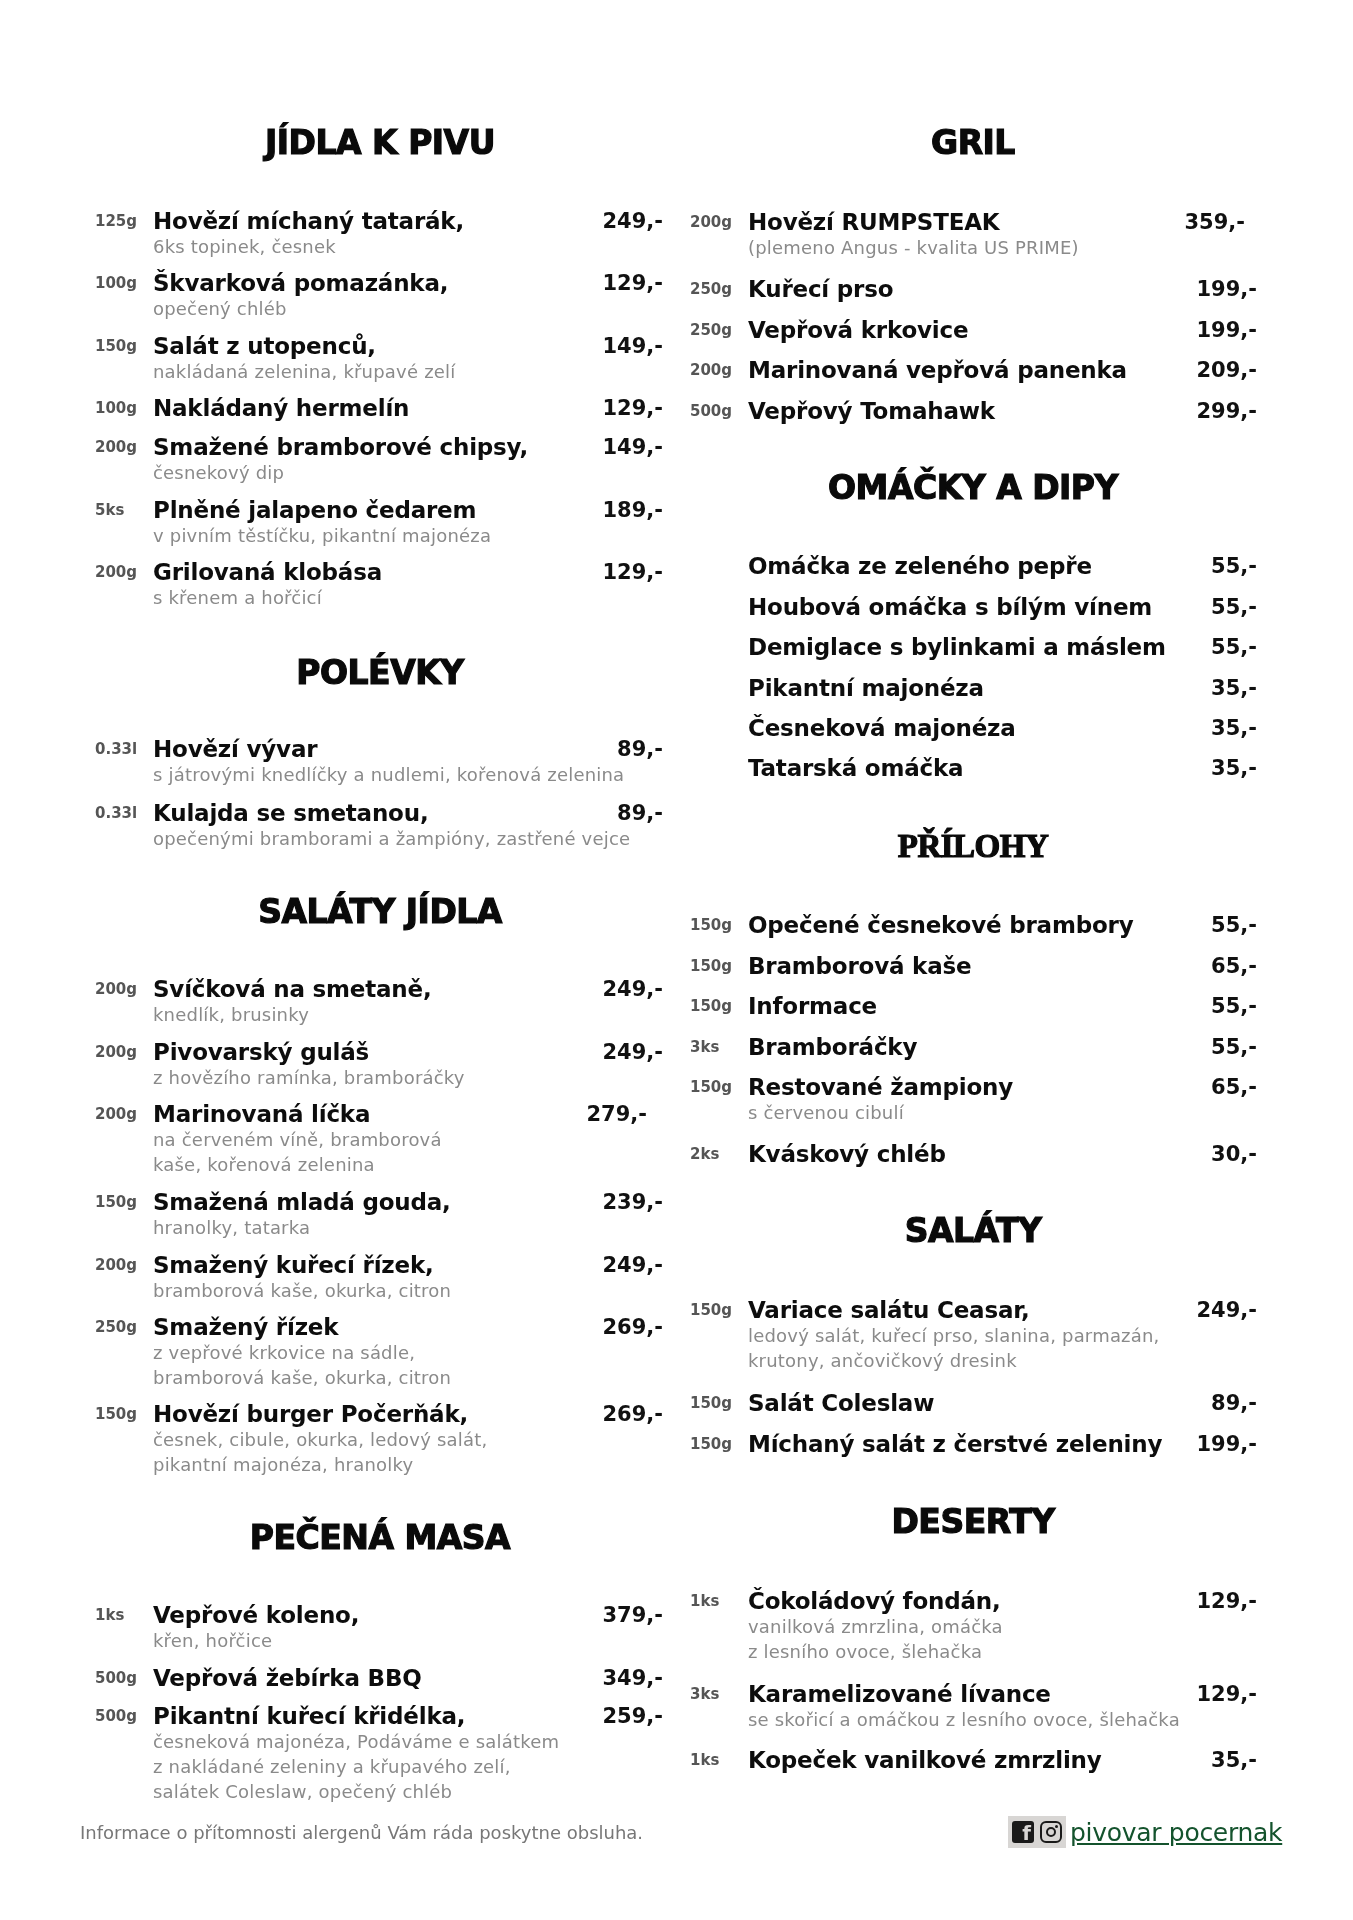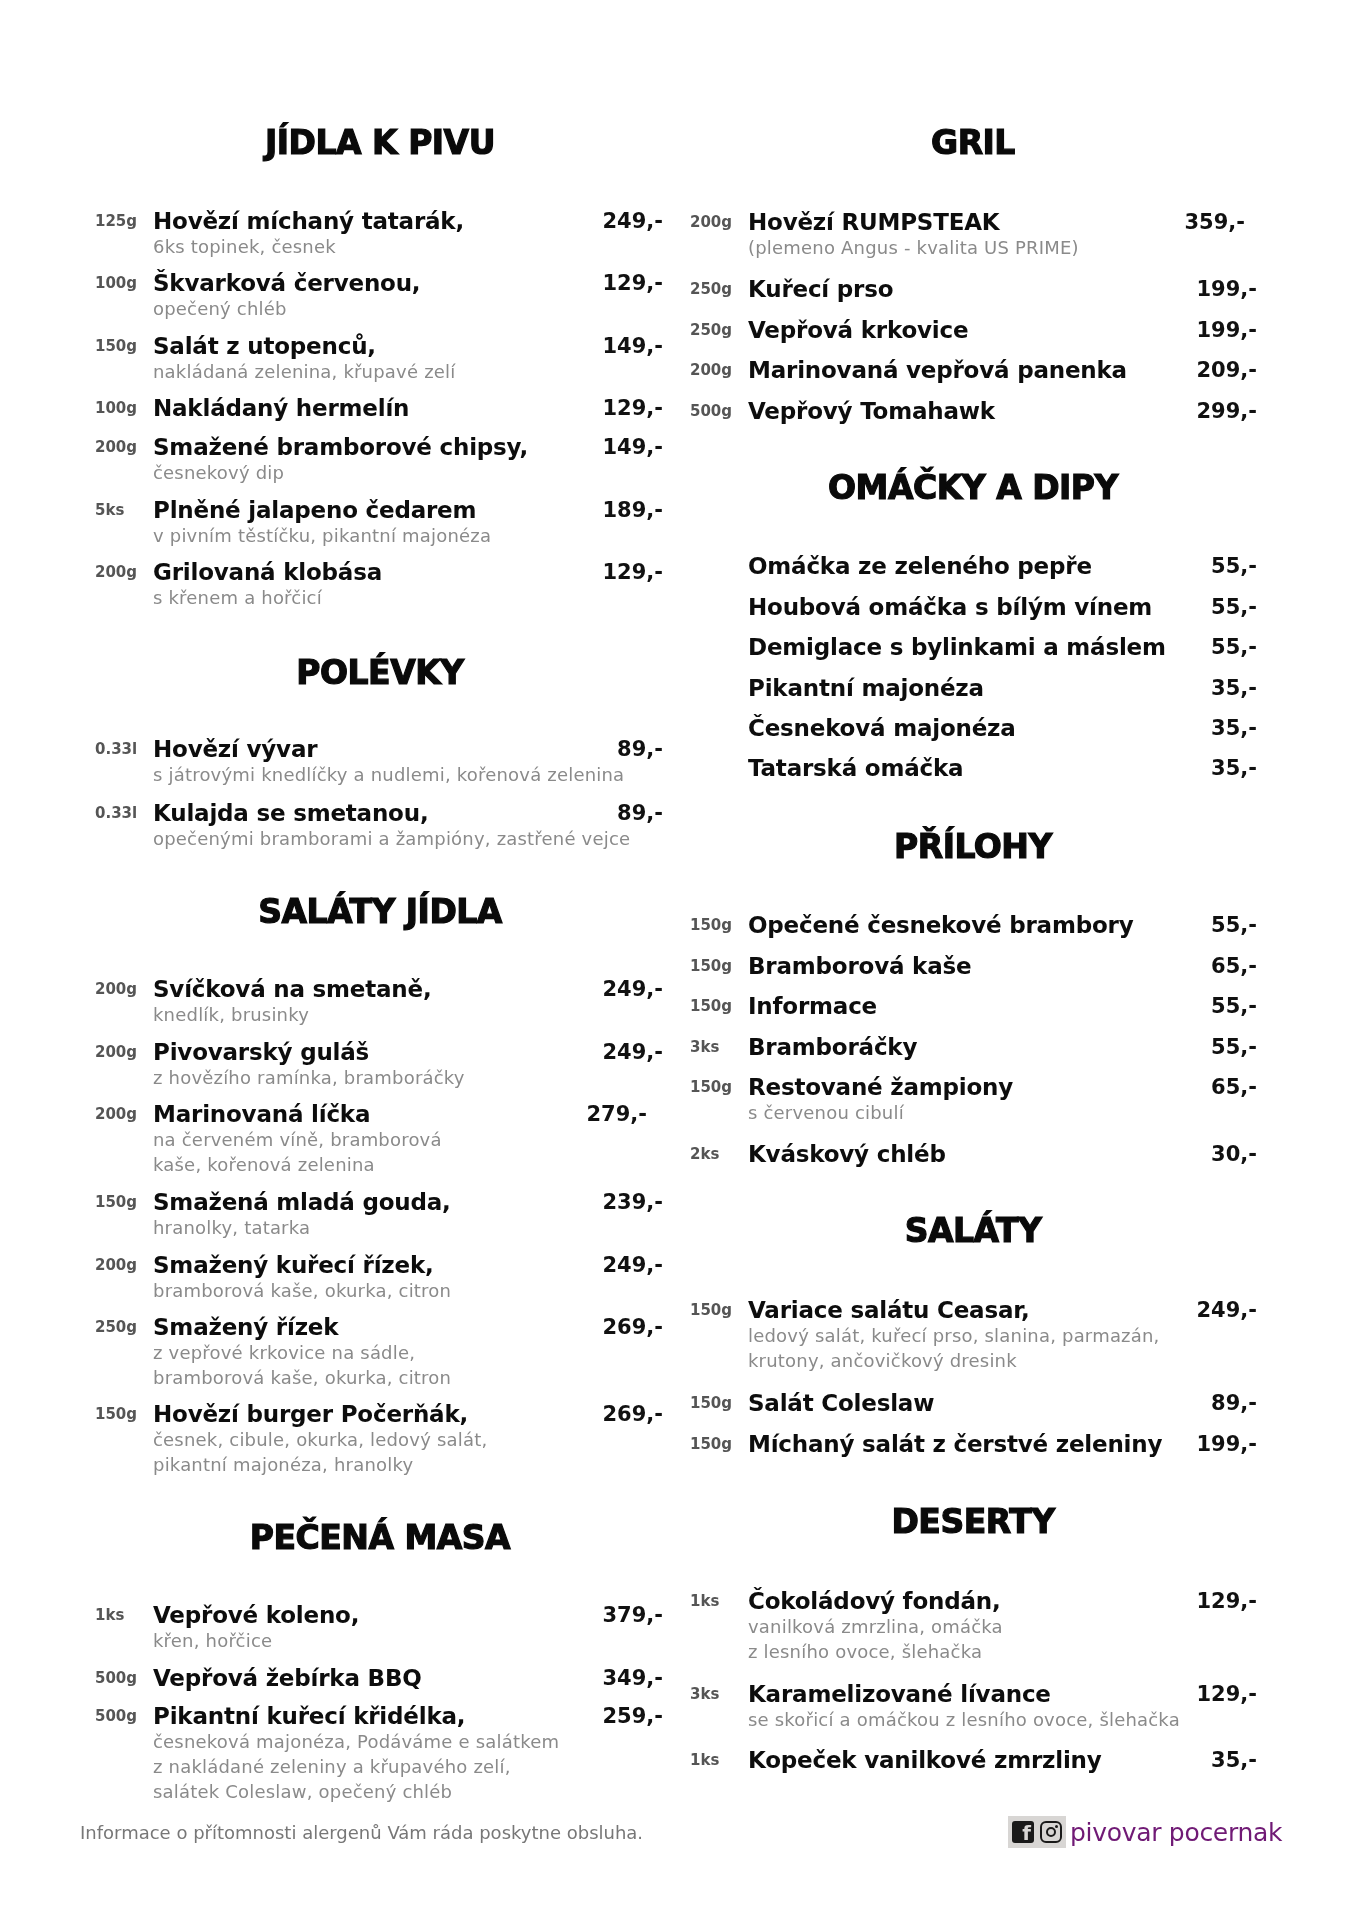--- a/index.html
+++ b/index.html
@@ -23,38 +23,38 @@
                  font-family: "DejaVu Sans", sans-serif; font-size: 18px; color: #777; white-space: nowrap; }
   .social { position: absolute; left: 1008px; top: 1816px; display: flex; align-items: center; height: 32px; }
   .social-icons { background: #d8d6d4; display: flex; align-items: center; gap: 6px; padding: 2px 4px; height: 28px; }
   .fb { width: 22px; height: 22px; background: #1a1a1a; border-radius: 3px; position: relative; }
   .fb::after { content: "f"; position: absolute; right: 3px; bottom: -2px; color: #d8d6d4;
                font-family: "DejaVu Sans", sans-serif; font-weight: bold; font-size: 20px; }
   .ig { width: 18px; height: 18px; border: 2.5px solid #1a1a1a; border-radius: 6px; position: relative; }
   .ig::before { content: ""; position: absolute; left: 3.5px; top: 3.5px; width: 6px; height: 6px;
                 border: 2.5px solid #1a1a1a; border-radius: 50%; }
   .ig::after { content: ""; position: absolute; right: 2px; top: 2px; width: 3px; height: 3px; background: #1a1a1a; border-radius: 50%; }
-  .social-handle { font-family: "DejaVu Sans", sans-serif; font-size: 25px; color: #701a75; margin-left: 4px; letter-spacing: -0.3px; }
+  .social-handle { font-family: "DejaVu Sans", sans-serif; font-size: 25px; color: #14532d; margin-left: 4px; letter-spacing: -0.3px; text-decoration: underline; }
 </style>
 </head>
 <body>
 
 <div id="menu-root">
     <div class="heading" style="left: 100px; top: 142.163px;"><span>JÍDLA K PIVU</span></div>
     <div class="item" style="left: 95px; top: 220.598px; width: 568px;">
       <span class="weight">125g</span>
       <span class="name">Hovězí míchaný tatarák,</span>
       <span class="price" style="right: 0px;">249,-</span>
       <div class="desc">
         <div>6ks topinek, česnek</div>
       </div>
     </div>
     <div class="item" style="left: 95px; top: 283.101px; width: 568px;">
       <span class="weight">100g</span>
-      <span class="name">Škvarková červenou,</span>
+      <span class="name">Škvarková pomazánka,</span>
       <span class="price" style="right: 0px;">129,-</span>
       <div class="desc">
         <div>opečený chléb</div>
       </div>
     </div>
     <div class="item" style="left: 95px; top: 345.603px; width: 568px;">
       <span class="weight">150g</span>
       <span class="name">Salát z utopenců,</span>
       <span class="price" style="right: 0px;">149,-</span>
       <div class="desc">
@@ -238,21 +238,21 @@
       <span class="price" style="right: 0px;">35,-</span>
     </div>
     <div class="item" style="left: 690px; top: 727.973px; width: 567px;">
       <span class="name">Česneková majonéza</span>
       <span class="price" style="right: 0px;">35,-</span>
     </div>
     <div class="item" style="left: 690px; top: 768.416px; width: 567px;">
       <span class="name">Tatarská omáčka</span>
       <span class="price" style="right: 0px;">35,-</span>
     </div>
-    <div class="heading" style="left: 693px; top: 845.625px;"><span>PŘÍLOHY</span></div>
+    <div class="heading" style="left: 693px; top: 845.625px; font-family: Liberation Serif, serif;"><span>PŘÍLOHY</span></div>
     <div class="item" style="left: 690px; top: 925.285px; width: 567px;">
       <span class="weight">150g</span>
       <span class="name">Opečené česnekové brambory</span>
       <span class="price" style="right: 0px;">55,-</span>
     </div>
     <div class="item" style="left: 690px; top: 965.728px; width: 567px;">
       <span class="weight">150g</span>
       <span class="name">Bramborová kaše</span>
       <span class="price" style="right: 0px;">65,-</span>
     </div>

